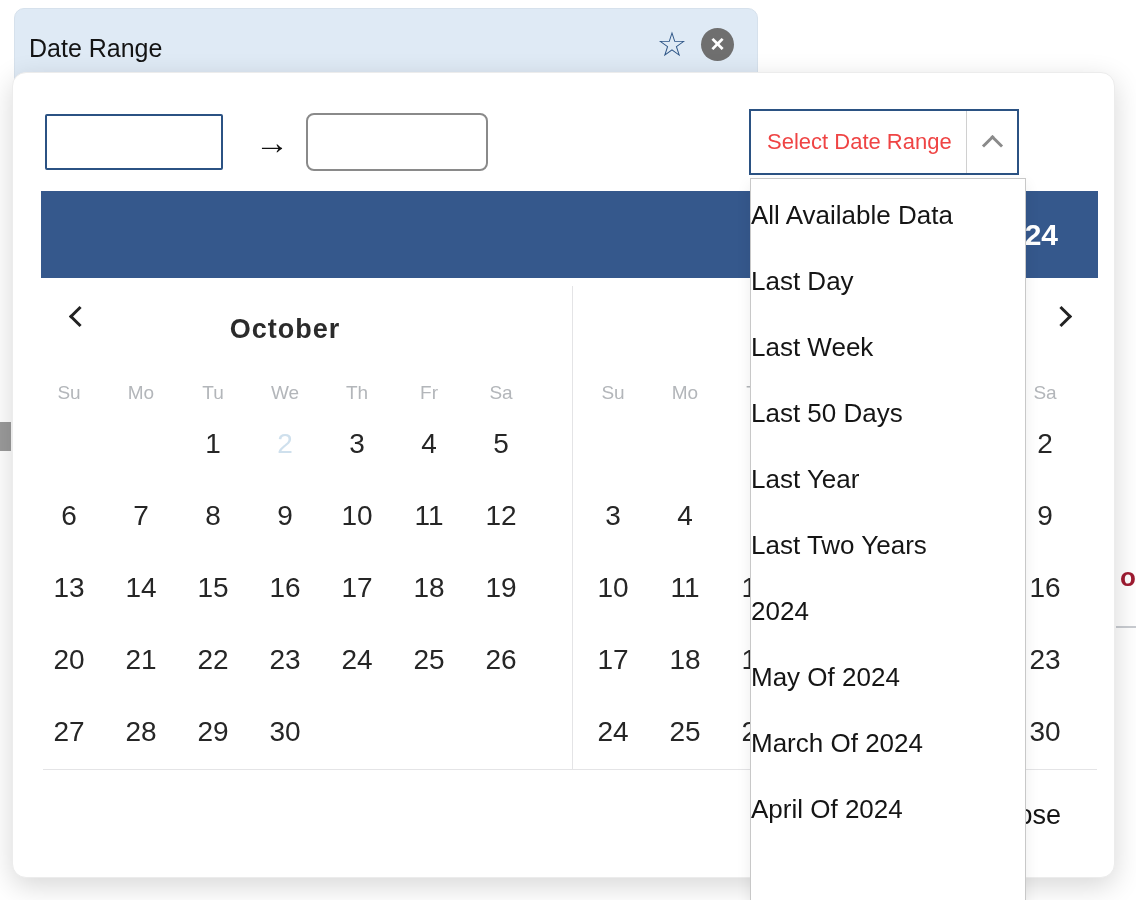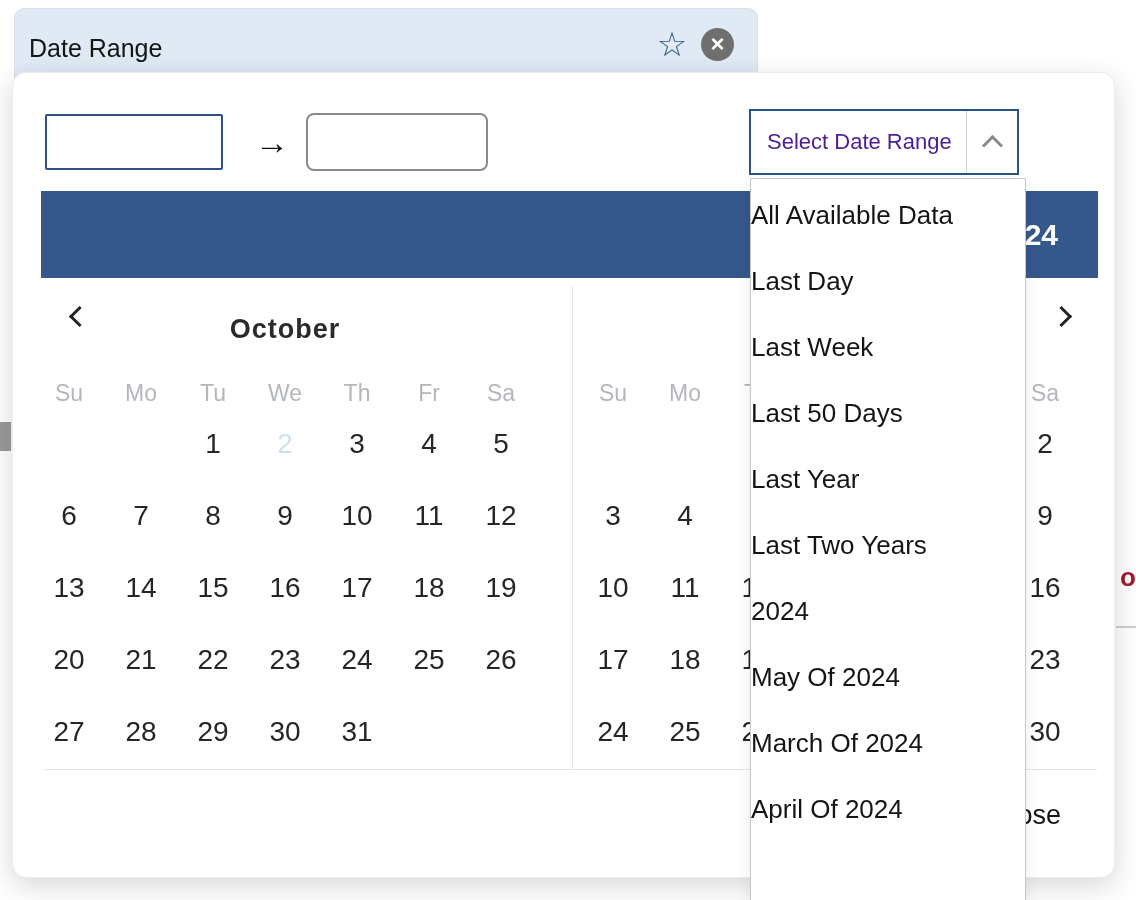--- a/index.html
+++ b/index.html
@@ -31,21 +31,21 @@
 
   .date-input { position:absolute; background:#fff; font-size:24px; color:#222; padding:0 10px; outline:none; }
   .start-input { left:32px; top:41px; width:178px; height:56px; border:2px solid #2b5283; border-radius:2px; }
   .end-input { left:293px; top:40px; width:182px; height:58px; border:2px solid #8a8a8a; border-radius:8px; }
   .arrow-glyph { position:absolute; left:230px; top:50px; width:58px; text-align:center;
     font-size:34px; font-weight:bold; color:#111; }
 
   .range-select { position:absolute; left:736px; top:36px; width:270px; height:66px;
     border:2px solid #2b5283; background:#fff; display:flex; align-items:stretch; cursor:pointer; }
   .range-select-label { flex:1; display:flex; align-items:center; padding-left:16px;
-    font-size:22px; color:#4c1d95; white-space:nowrap; }
+    font-size:22px; color:#ef4444; white-space:nowrap; }
   .range-select-divider { width:1px; background:#d0d0d0; }
   .range-select-caret { width:50px; display:flex; align-items:center; justify-content:center; }
   .chev { display:inline-block; width:15px; height:15px; border-left:3px solid #222; border-bottom:3px solid #222; }
   .chev-up { transform:rotate(135deg); border-color:#8a8a8a; margin-top:6px; }
   .chev-left { transform:rotate(45deg); }
   .chev-right { transform:rotate(225deg); }
 
   .range-banner { position:absolute; left:28px; top:118px; width:1057px; height:87px; background:#35588c;
     display:flex; align-items:center; justify-content:flex-end; padding-right:40px;
     color:#fff; font-size:30px; font-weight:bold; }
@@ -53,21 +53,21 @@
   .nav-btn { position:absolute; width:36px; height:36px; display:flex; align-items:center;
     justify-content:center; cursor:pointer; }
   .nav-prev { left:48px; top:225px; }
   .nav-next { left:1030px; top:225px; }
 
   .cal { position:absolute; top:236px; width:504px; }
   .cal-1 { left:20px; } .cal-2 { left:564px; }
   .cal-title { height:40px; display:flex; align-items:center; justify-content:center;
     font-size:27px; font-weight:bold; letter-spacing:1px; color:#2b2b2b; }
   .weekdays { position:absolute; top:63px; left:0; display:grid; grid-template-columns:repeat(7,72px); height:42px; }
-  .wd { display:flex; align-items:center; justify-content:center; font-size:23px; color:#b3b6ba; }
+  .wd { display:flex; align-items:center; justify-content:center; font-size:19px; color:#b3b6ba; }
   .days { position:absolute; top:99px; left:0; display:grid; grid-template-columns:repeat(7,72px); grid-auto-rows:72px; }
   .day { display:flex; align-items:center; justify-content:center; font-size:28px; font-weight:500;
     color:#262626; cursor:pointer; }
   .day.empty { cursor:default; }
   .day.muted { color:#cfe0ed; }
 
   .v-divider { position:absolute; left:559px; top:213px; width:1px; height:483px; background:#e4e4e6; }
   .h-divider { position:absolute; left:30px; top:696px; width:1054px; height:1px; background:#e4e4e6; }
 
   .close-action { position:absolute; right:53px; top:722px; height:40px; display:flex; align-items:center;
@@ -158,21 +158,20 @@
         <span class="day">21</span>
         <span class="day">22</span>
         <span class="day">23</span>
         <span class="day">24</span>
         <span class="day">25</span>
         <span class="day">26</span>
         <span class="day">27</span>
         <span class="day">28</span>
         <span class="day">29</span>
         <span class="day">30</span>
-        <span class="day">31</span>
         <span class="day empty"></span>
         <span class="day empty"></span>
       </div>
   </div>
 
   <div class="cal cal-2">
     <div class="cal-title">November</div>
     <div class="weekdays">
         <span class="wd">Su</span>
         <span class="wd">Mo</span>

